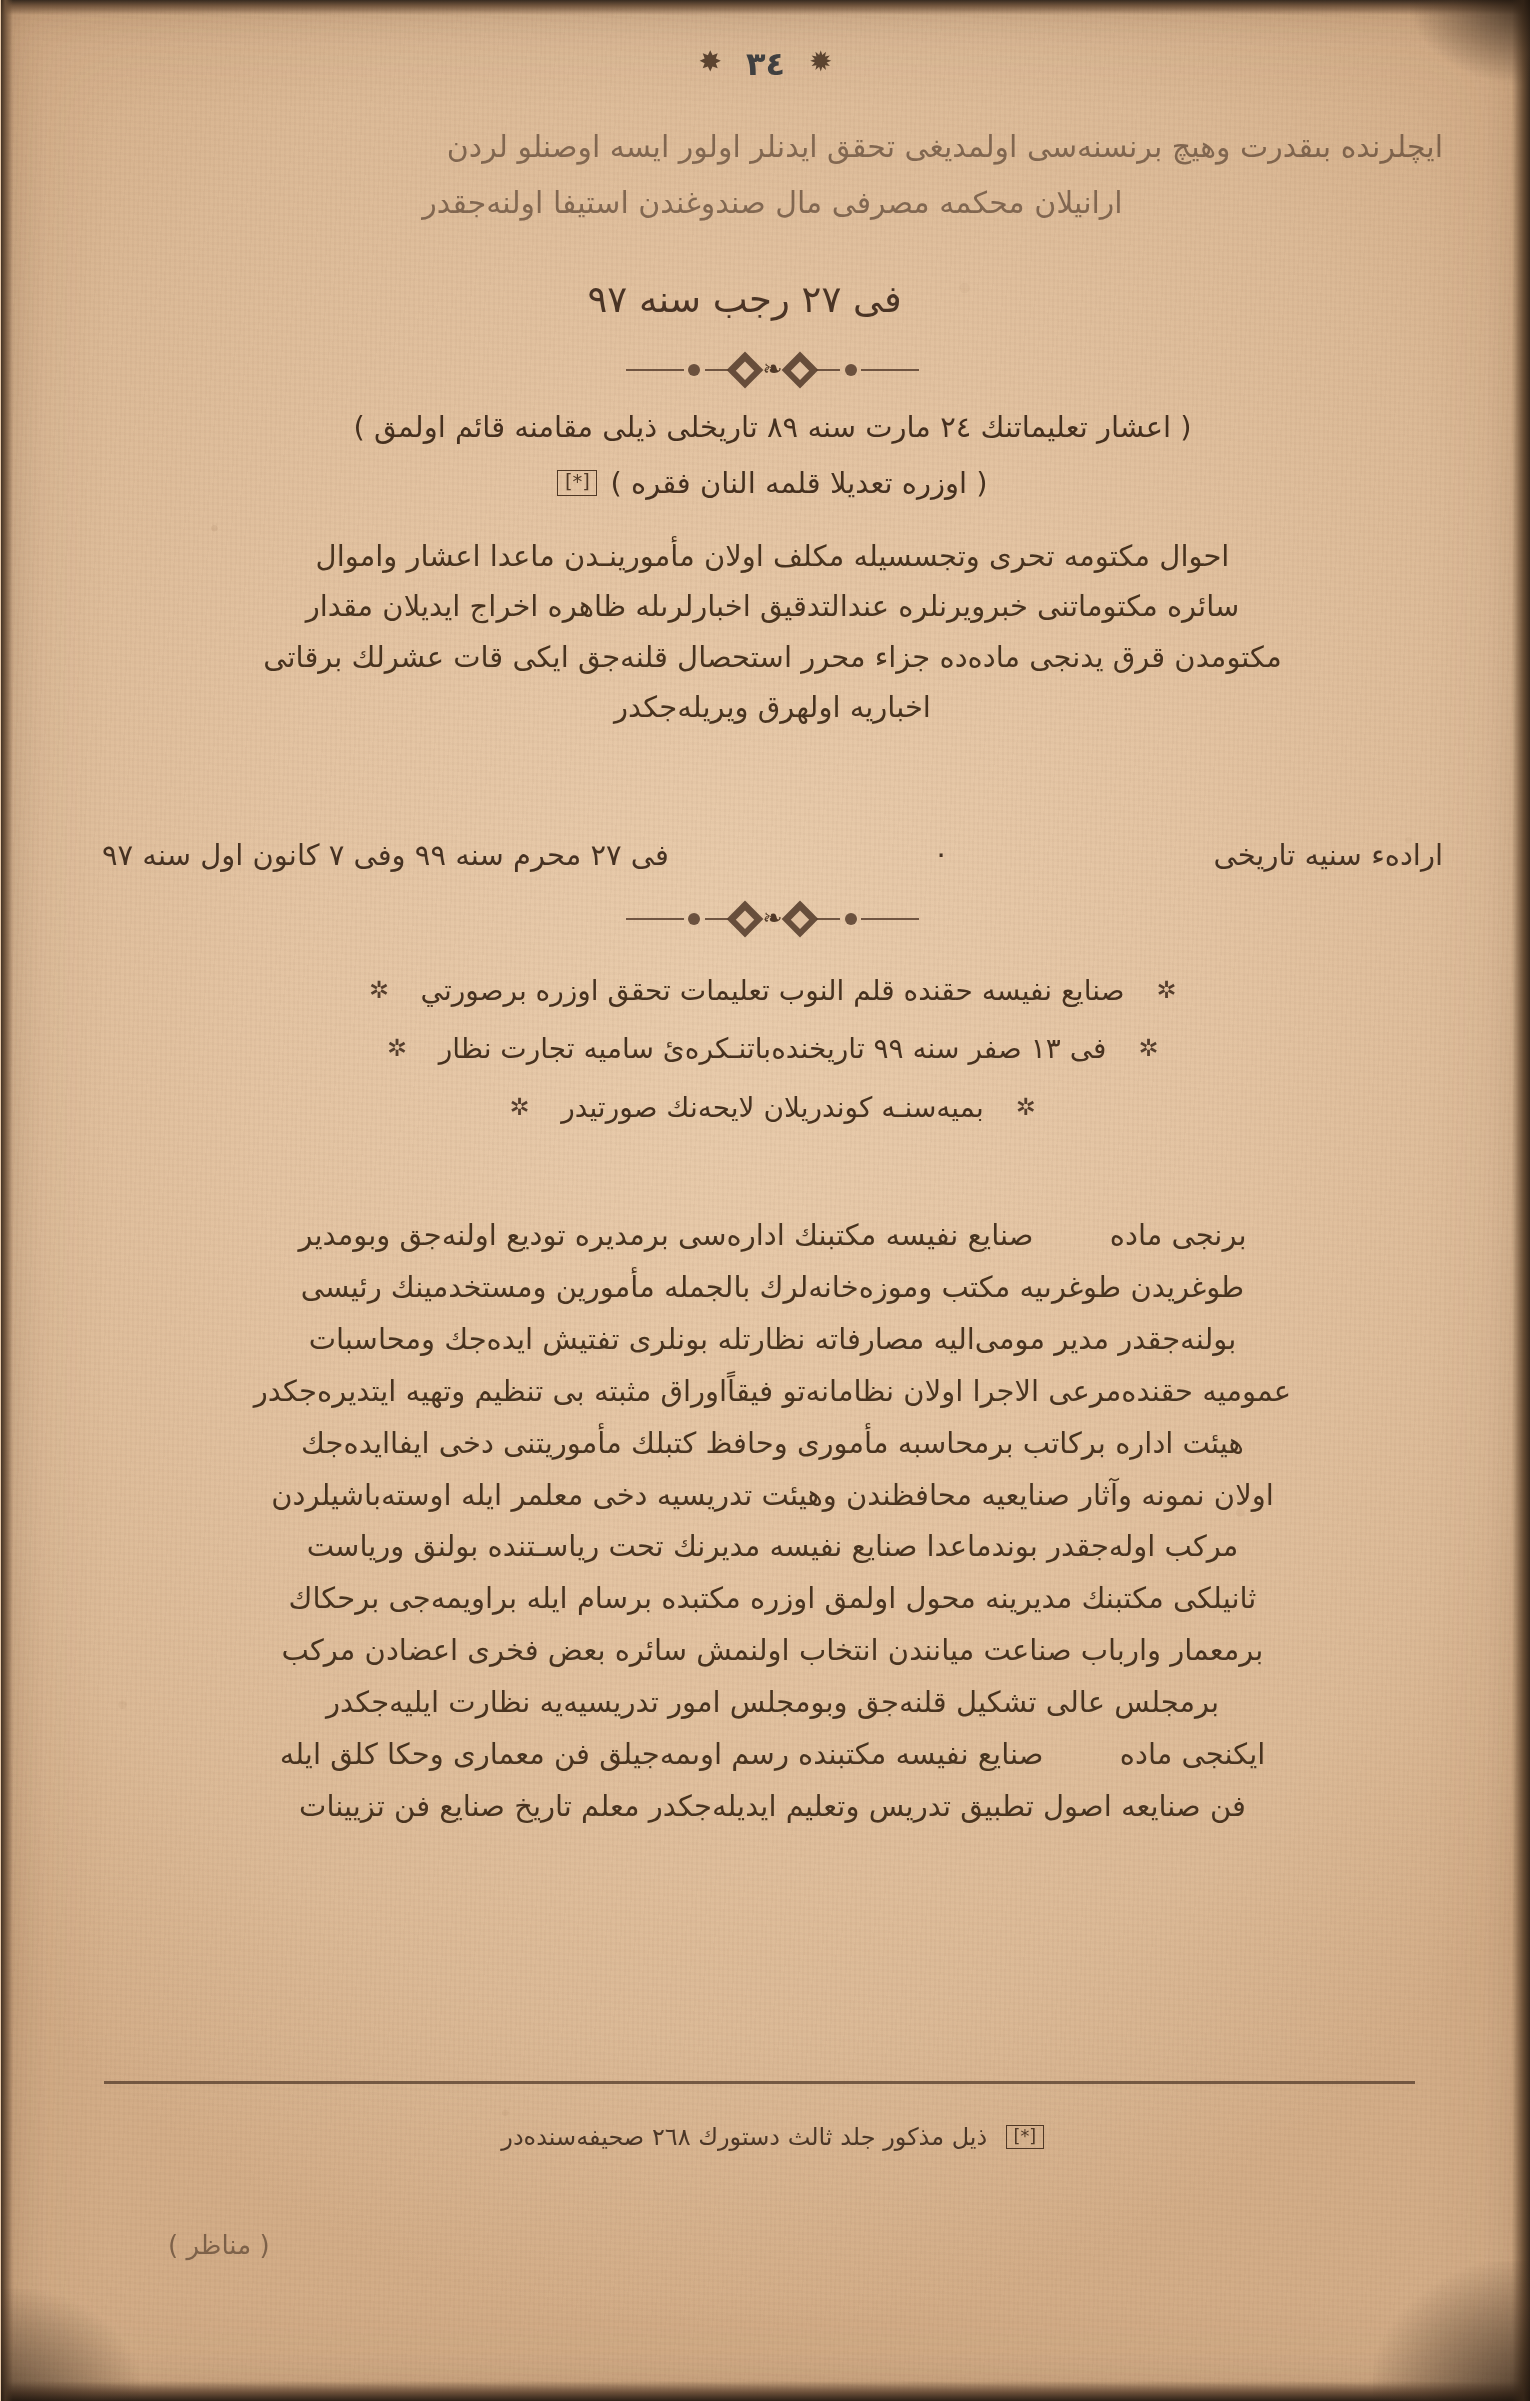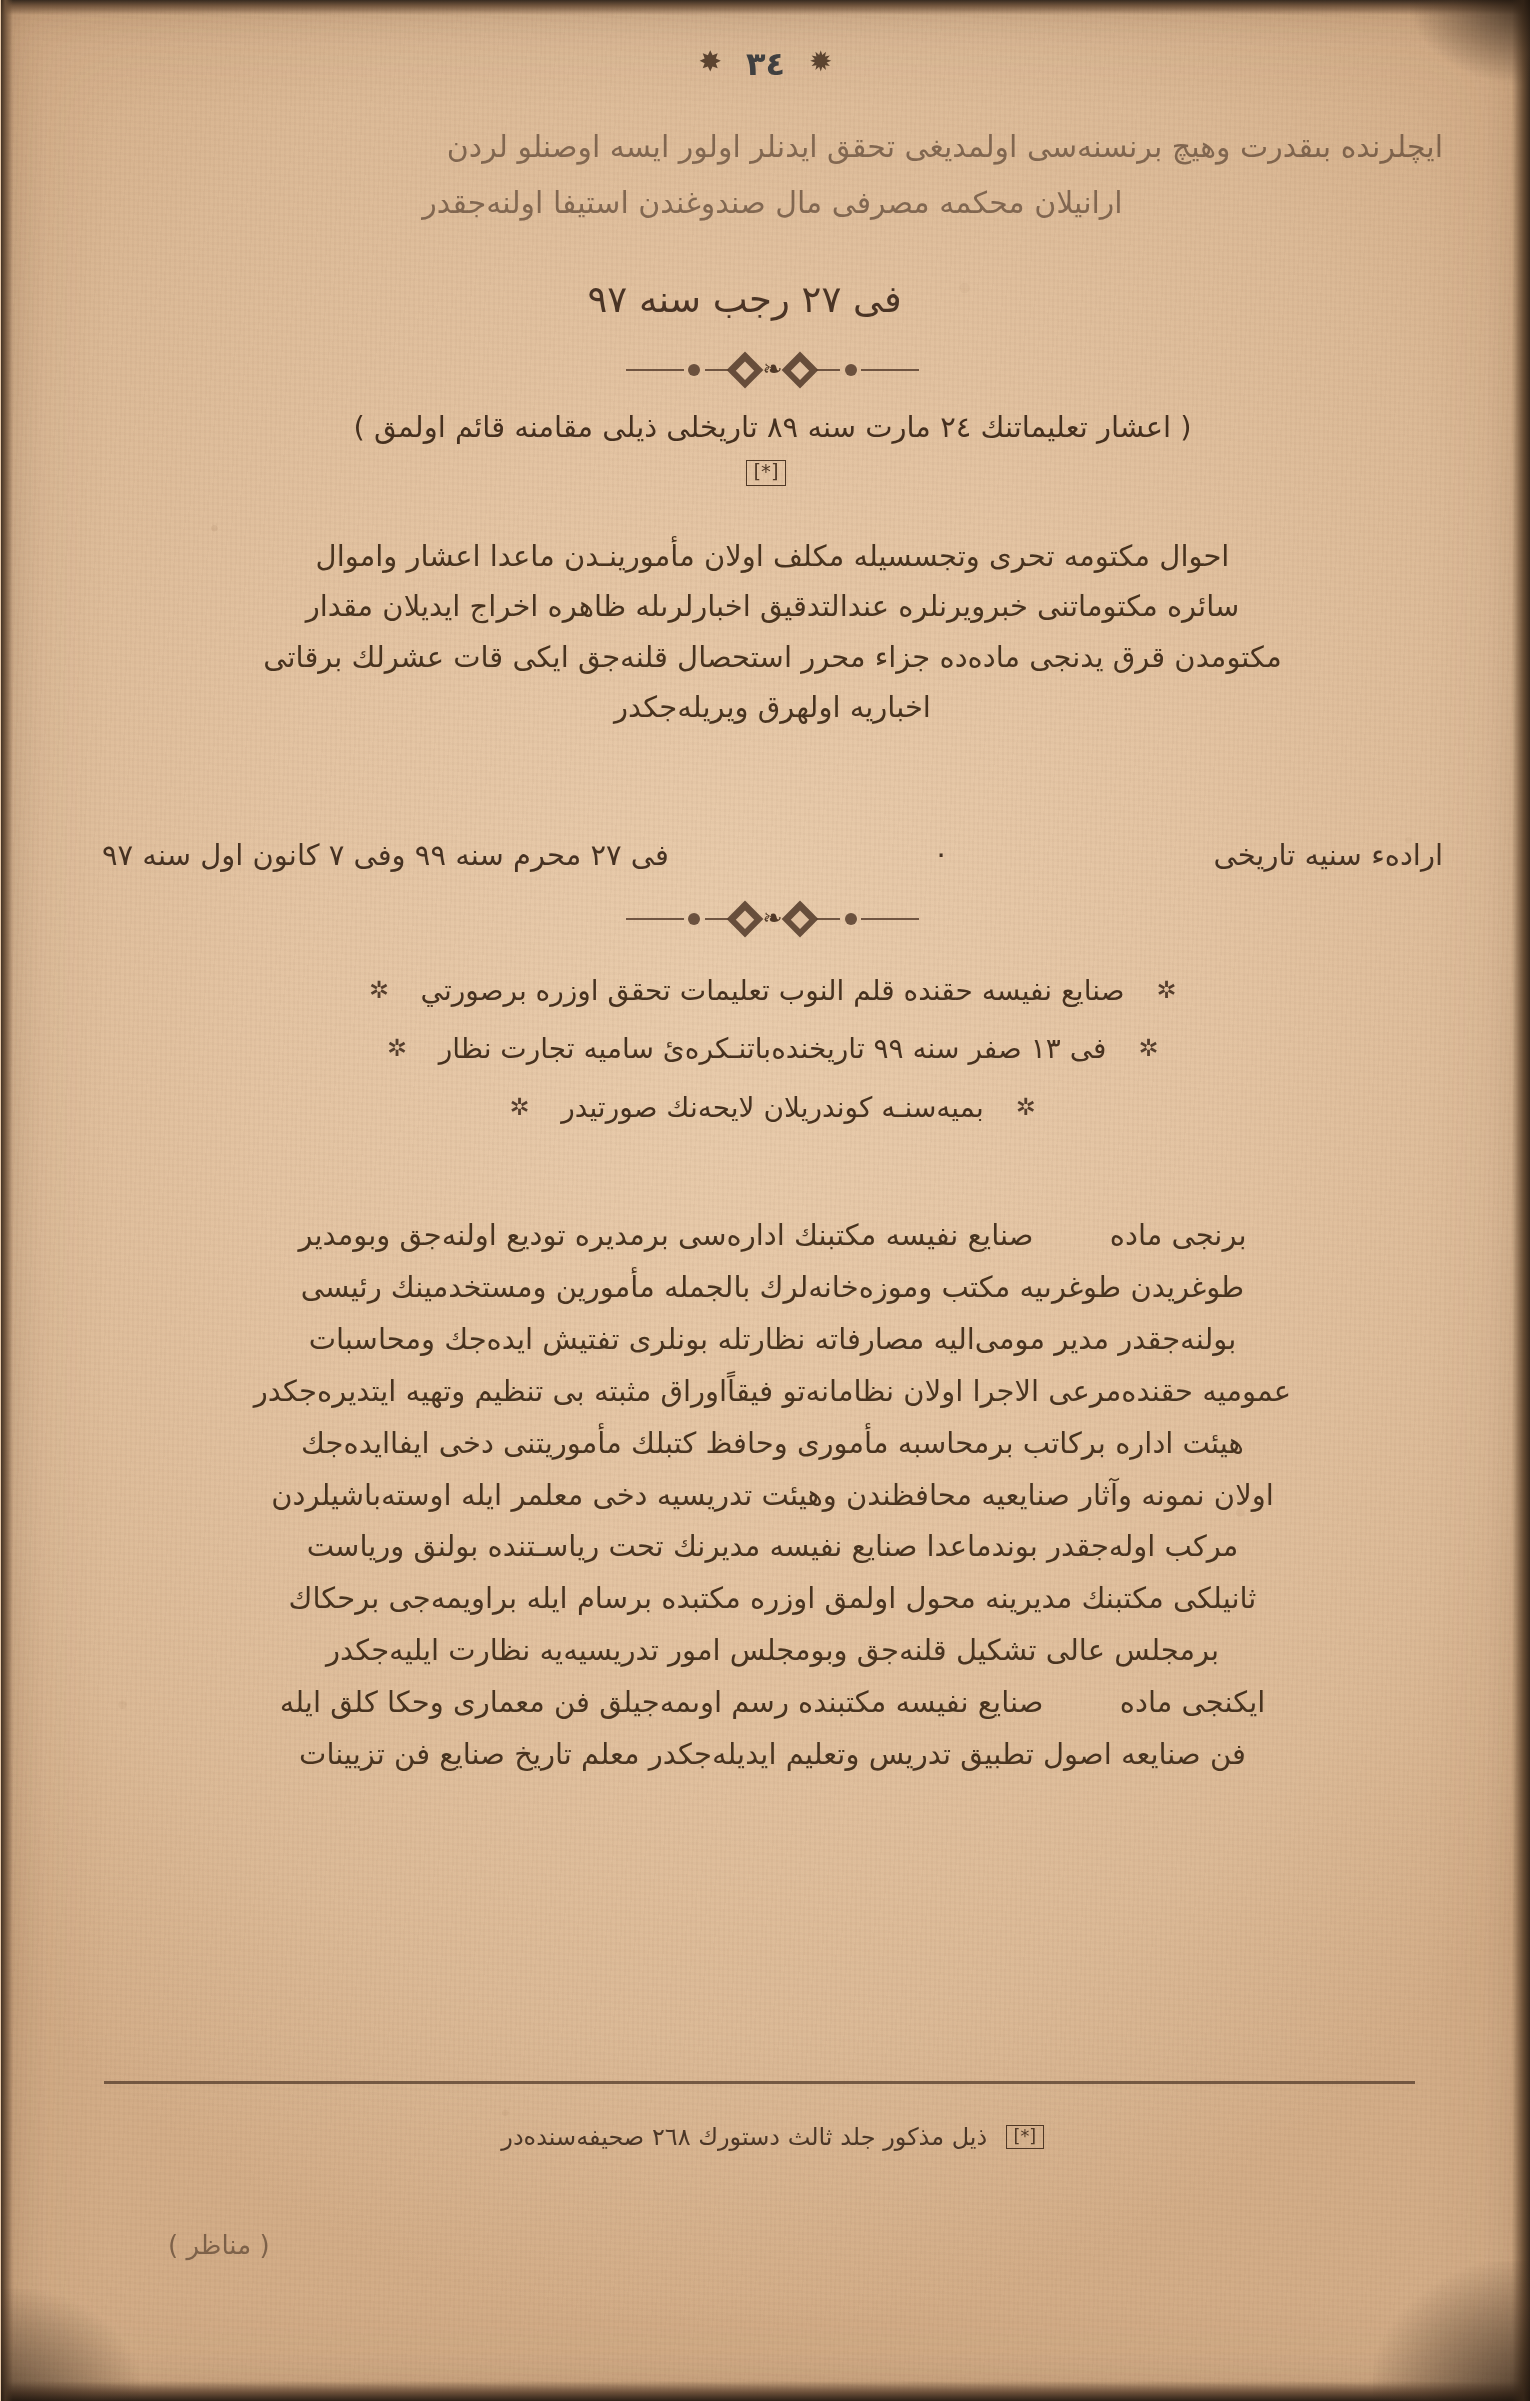--- a/index.html
+++ b/index.html
@@ -216,20 +216,21 @@
       <div class="diamond"></div>
       <div class="seg"></div>
       <div class="dot"></div>
       <div class="rule"></div>
     </div>
   </div>
 
   <div class="col" style="top:404px;">
     <div class="title-line ink">( اعشار تعليماتنك ٢٤ مارت سنه ٨٩ تاريخلى ذيلى مقامنه قائم اولمق )</div>
     <div style="display:flex;align-items:center;justify-content:center;gap:0;margin-top:9.3px;direction:rtl;">
+      <span class="title-line ink">( اوزره تعديلا قلمه النان فقره )</span>
       <span class="fn-mark">[*]</span>
     </div>
   </div>
 
   <div class="col" style="top:531px;">
     <div class="para ink">
       <div class="row" style="text-align:center;">احوال مكتومه تحرى وتجسسيله مكلف اولان مأمورينـدن ماعدا اعشار واموال</div>
       <div class="row" style="text-align:center;">سائره مكتوماتنى خبرويرنلره عندالتدقيق اخبارلرىله ظاهره اخراج ايديلان مقدار</div>
       <div class="row" style="text-align:center;">مكتومدن قرق يدنجى ماده‌ده جزاء محرر استحصال قلنه‌جق ايكى قات عشرلك برقاتى</div>
       <div class="row" style="text-align:center;">اخباريه اولهرق ويريله‌جكدر</div>
@@ -285,20 +286,21 @@
   <div class="col" style="top:1210px;">
     <div class="para ink" style="line-height:1.79;">
       <div class="row" style="text-align:center;">برنجى ماده    صنايع نفيسه مكتبنك اداره‌سى برمديره تودیع اولنه‌جق وبومدير</div>
       <div class="row" style="text-align:center;">طوغريدن طوغرىيه مكتب وموزه‌خانه‌لرك بالجمله مأمورين ومستخدمينك رئيسى</div>
       <div class="row" style="text-align:center;">بولنه‌جقدر مدير مومى‌اليه مصارفاته نظارتله بونلرى تفتيش ايده‌جك ومحاسبات</div>
       <div class="row" style="text-align:center;">عموميه حقنده‌مرعى الاجرا اولان نظامانه‌تو فيقاًاوراق مثبته بى تنظيم وتهيه ايتديره‌جكدر</div>
       <div class="row" style="text-align:center;">هيئت اداره بركاتب برمحاسبه مأمورى وحافظ كتبلك مأموريتنى دخى ايفاايده‌جك</div>
       <div class="row" style="text-align:center;">اولان نمونه وآثار صنايعيه محافظندن وهيئت تدريسيه دخى معلمر ايله اوسته‌باشيلردن</div>
       <div class="row" style="text-align:center;">مركب اوله‌جقدر بوندماعدا صنايع نفيسه مديرنك تحت رياسـتنده بولنق ورياست</div>
       <div class="row" style="text-align:center;">ثانيلكى مكتبنك مديرينه محول اولمق اوزره مكتبده برسام ايله براويمه‌جى برحكاك</div>
+      <div class="row" style="text-align:center;">برمعمار وارباب صناعت ميانندن انتخاب اولنمش سائره بعض فخرى اعضادن مركب</div>
       <div class="row" style="text-align:center;">برمجلس عالى تشكيل قلنه‌جق وبومجلس امور تدريسيه‌يه نظارت ايليه‌جكدر</div>
       <div class="row" style="text-align:center;">ايكنجى ماده    صنايع نفيسه مكتبنده رسم اوىمه‌جيلق فن معمارى وحكا كلق ايله</div>
       <div class="row" style="text-align:center;">فن صنايعه اصول تطبيق تدريس وتعليم ايديله‌جكدر معلم تاريخ صنايع فن تزيينات</div>
     </div>
   </div>
 
   <div id="footrule" style="top:2081px;"></div>
 
   <div class="col" style="top:2123px;">
     <div id="footnote" class="ink">

